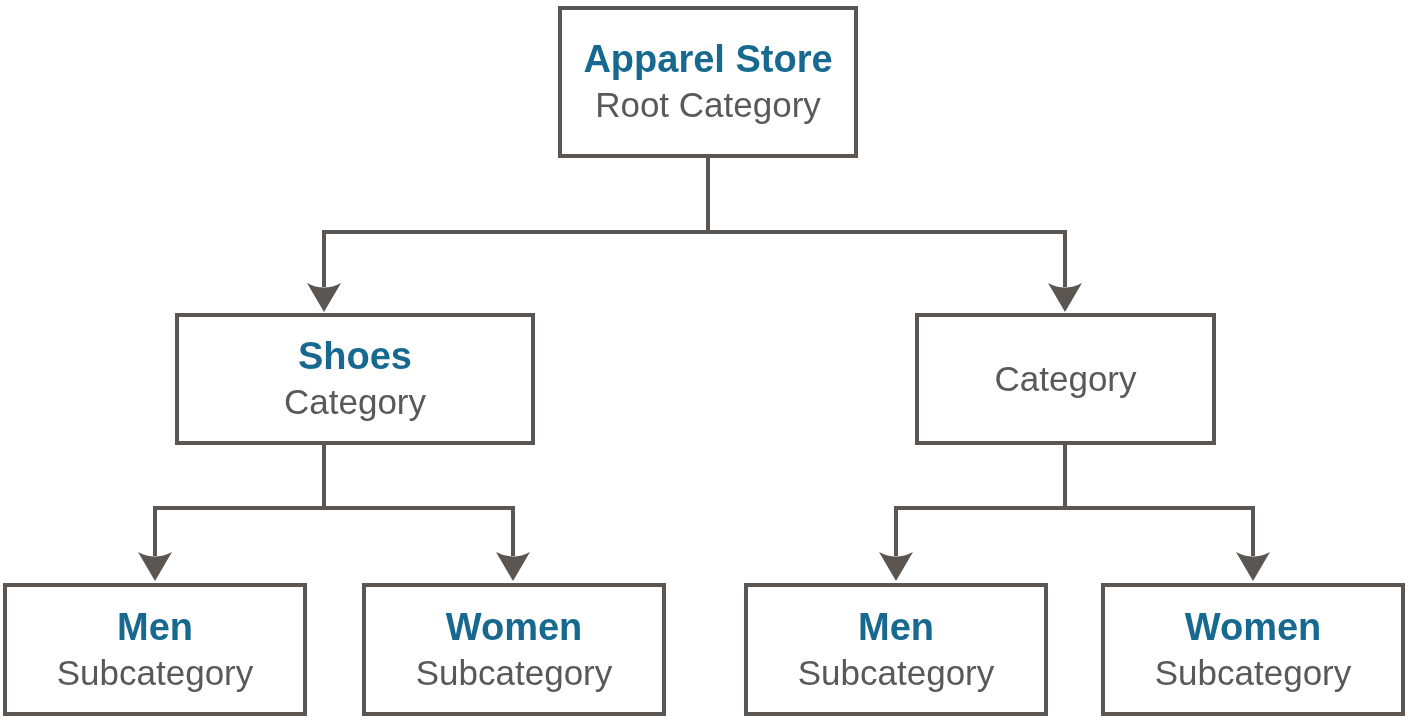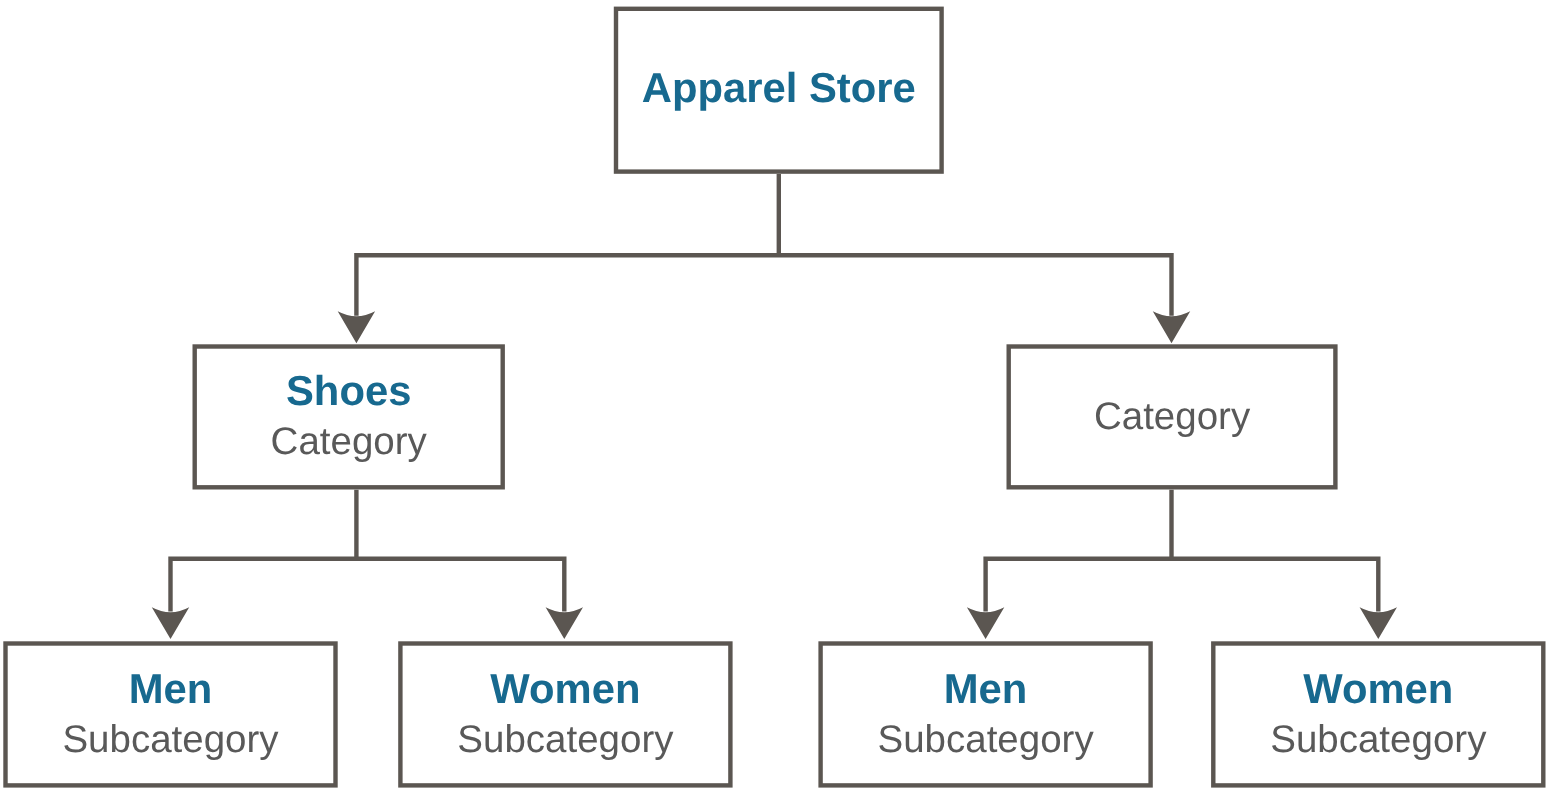--- a/index.html
+++ b/index.html
@@ -57,21 +57,21 @@
   }
   .node .subtitle {
     font-size: 35px;
     line-height: 1.05;
     color: var(--subtitle);
     white-space: nowrap;
   }
 
   
   .node-root          { left: 558px;  top: 6px;   width: 300px; height: 152px; }
-  .node-shoes         { left: 175px;  top: 313px; width: 284px; height: 132px; }
+  .node-shoes         { left: 175px;  top: 313px; width: 360px; height: 132px; }
   .node-clothes       { left: 915px;  top: 313px; width: 301px; height: 132px; }
   .node-shoes-men     { left: 3px;    top: 583px; width: 304px; height: 133px; }
   .node-shoes-women   { left: 362px;  top: 583px; width: 304px; height: 133px; }
   .node-clothes-men   { left: 744px;  top: 583px; width: 304px; height: 133px; }
   .node-clothes-women { left: 1101px; top: 583px; width: 304px; height: 133px; }
 </style>
 </head>
 <body>
 
 <div class="canvas">
@@ -89,20 +89,21 @@
     <path class="arrowhead" d="M513 581 L496 552 Q513 561 530 552 Z"></path>
 
     <path class="connector" d="M1065 445 V508"></path>
     <path class="connector" d="M896 556 V508 H1253 V556"></path>
     <path class="arrowhead" d="M896 581 L879 552 Q896 561 913 552 Z"></path>
     <path class="arrowhead" d="M1253 581 L1236 552 Q1253 561 1270 552 Z"></path>
   </svg>
 
   <div class="node node-root">
     <div class="title">Apparel Store</div>
+    <div class="subtitle">Root Category</div>
   </div>
 
   <div class="node node-shoes">
     <div class="title">Shoes</div>
     <div class="subtitle">Category</div>
   </div>
 
   <div class="node node-clothes">
     <div class="subtitle">Category</div>
   </div>

